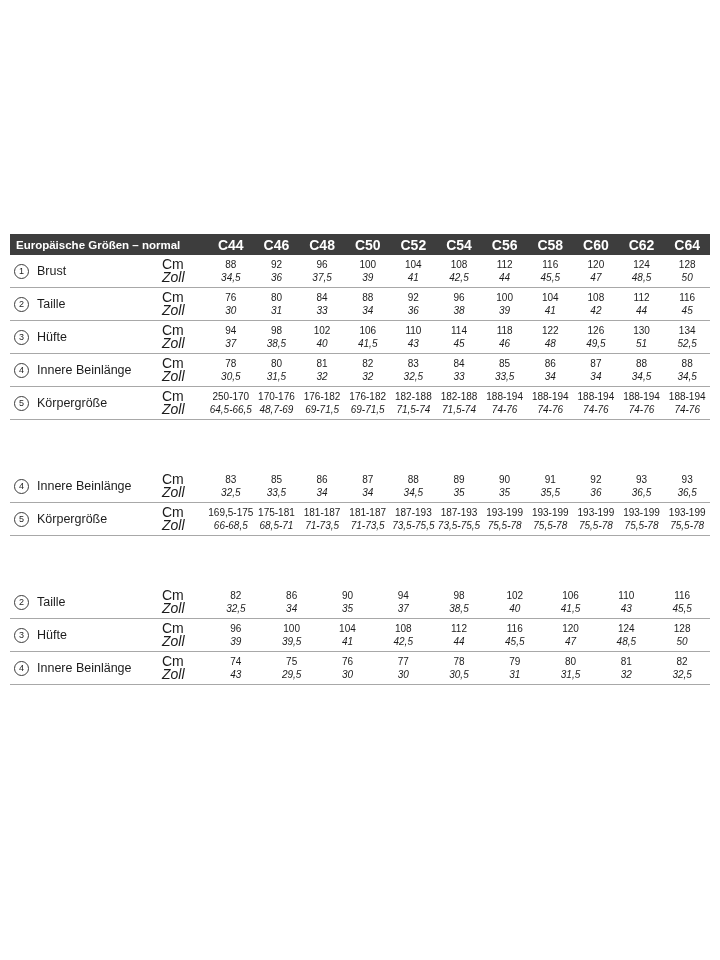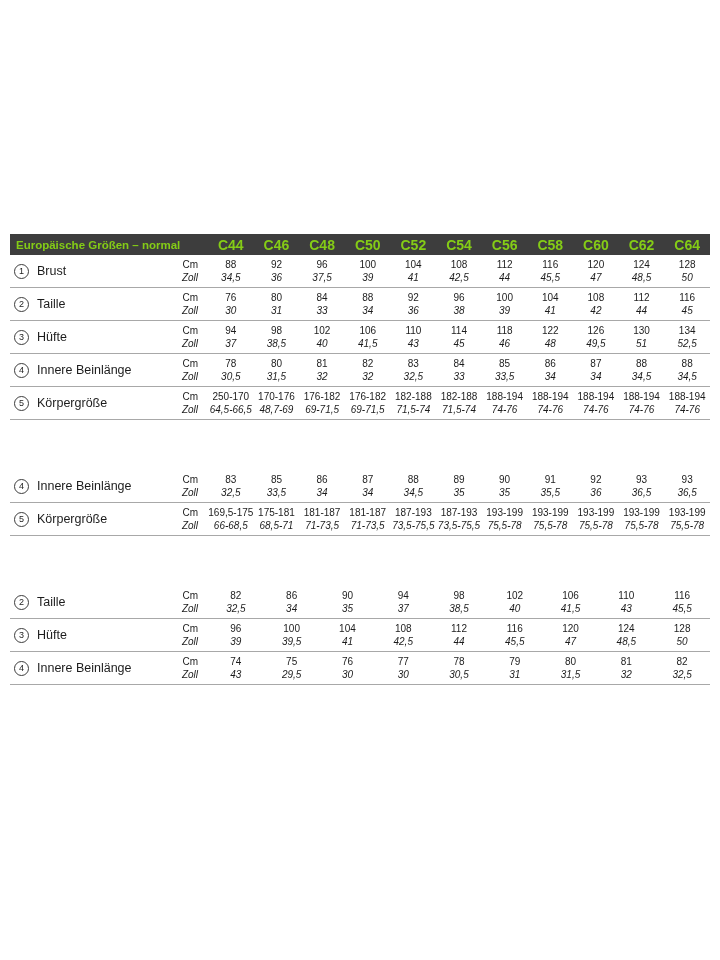--- a/index.html
+++ b/index.html
@@ -10,21 +10,21 @@
     font-family: "Liberation Sans", sans-serif;
     color: #1c1c1c;
     overflow: hidden;
   }
   .page { padding: 234px 10px 0 10px; }
   .chart-table { width: 700px; margin-bottom: 50px; }
 
   .t-head {
     display: grid;
     background: #3d3d3d;
-    color: #84cc16;
+    color: #ffffff;
     align-items: center;
     height: 21px;
   }
   .t-title {
     grid-column: 1 / span 2;
     font-size: 11.5px;
     font-weight: bold;
     padding-left: 6px;
     white-space: nowrap;
   }
@@ -53,23 +53,22 @@
     border: 1px solid #3d3d3d;
     border-radius: 50%;
     display: inline-flex;
     align-items: center;
     justify-content: center;
     font-size: 9px;
     line-height: 1;
     flex: 0 0 auto;
   }
   .unit-cell {
-    text-align: right;
     padding-right: 10px;
-    font-size: 10px;
+    font-size: 14px;
     line-height: 13px;
   }
   .unit-zoll { font-style: italic; }
 
   .val-cell {
     text-align: center;
     font-size: 10px;
     line-height: 13px;
   }
   .zoll-line { font-style: italic; }

